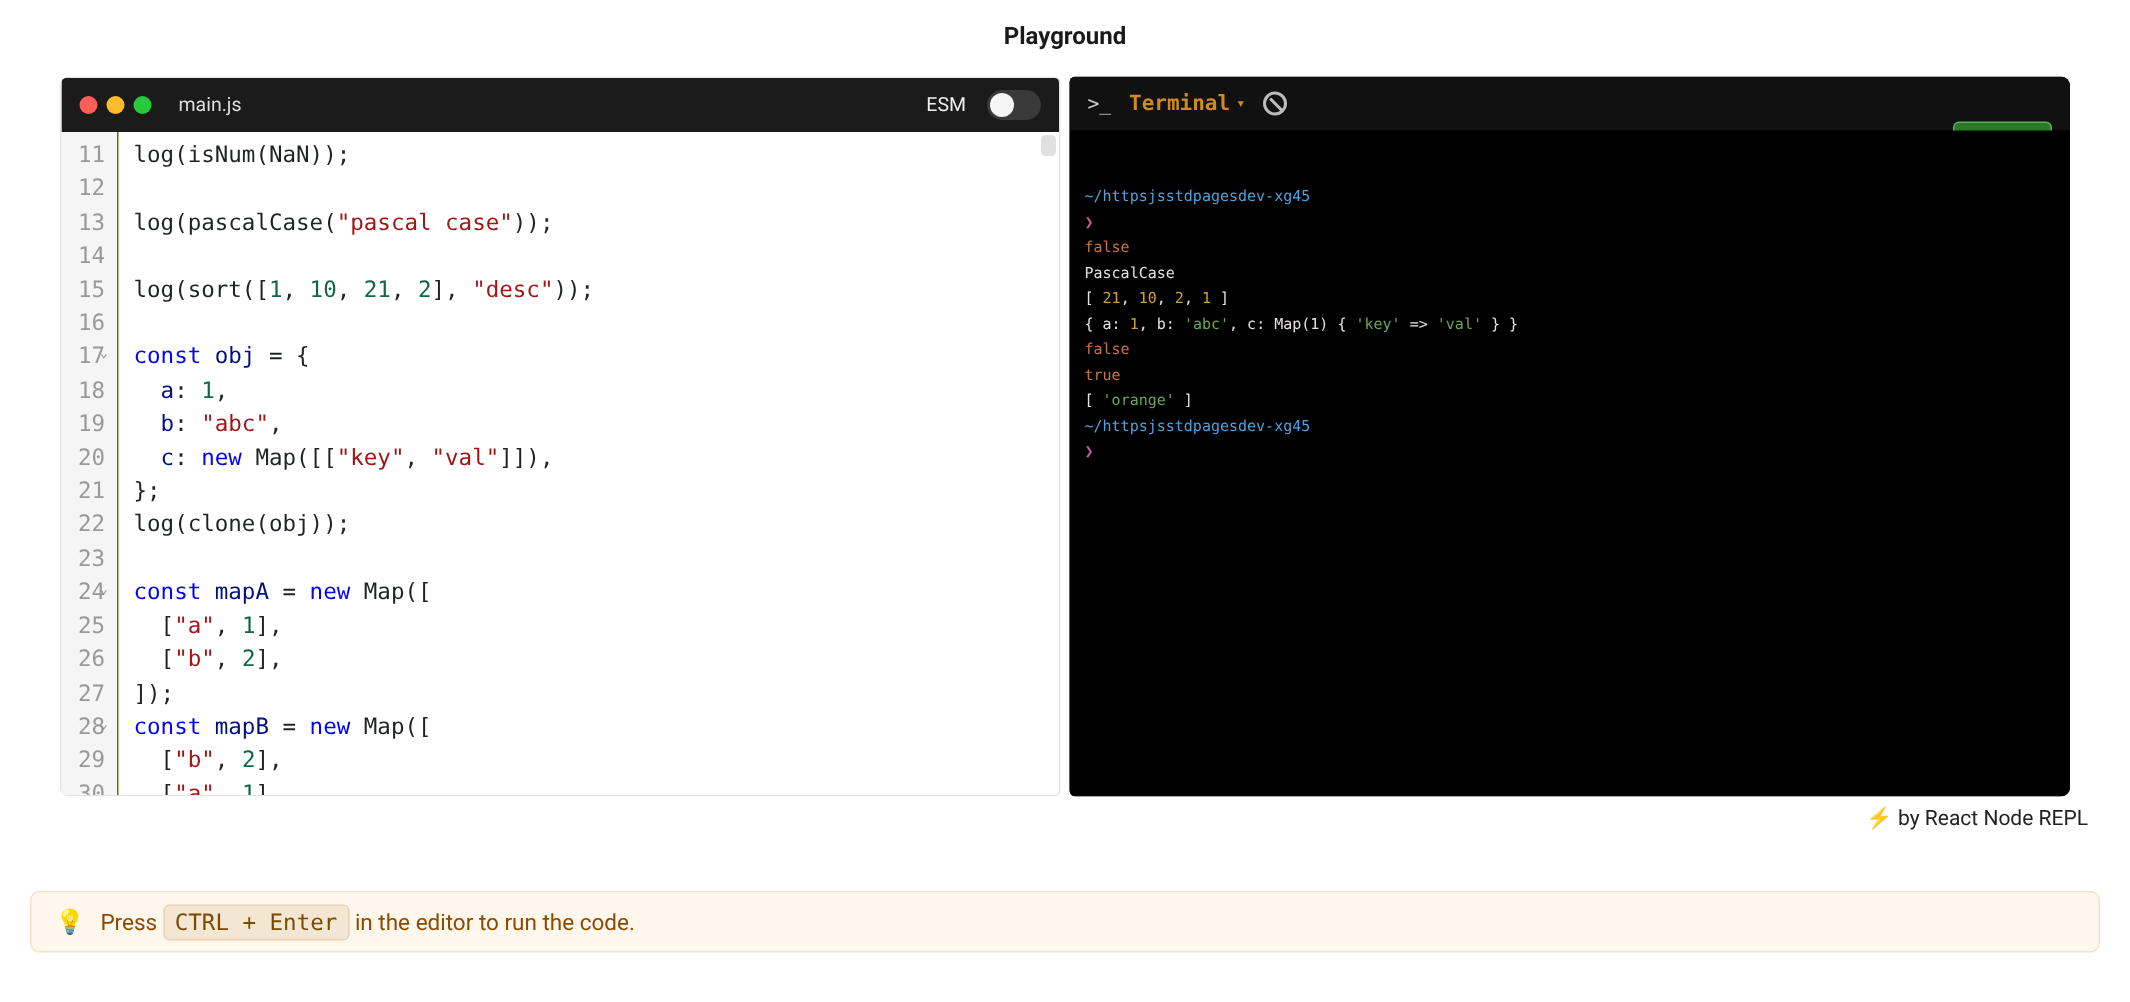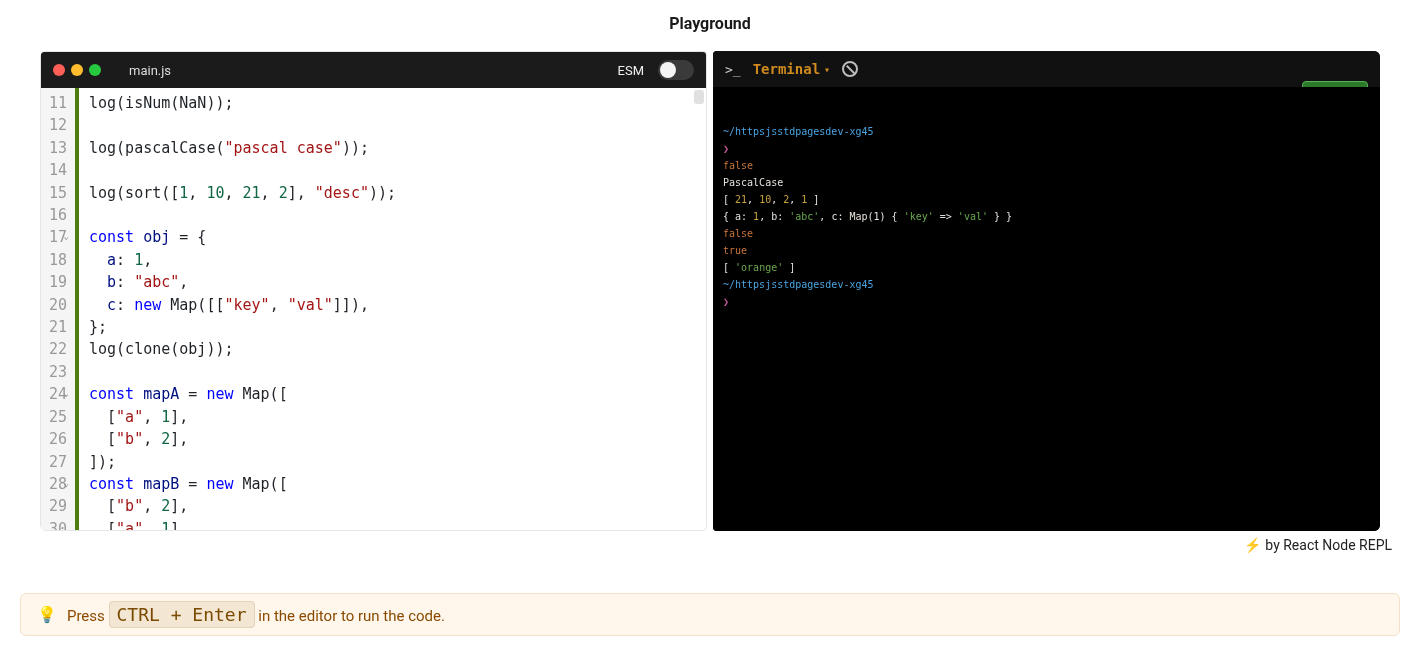--- a/index.html
+++ b/index.html
@@ -52,21 +52,21 @@
     height: 36px;
     padding: 0 12px;
     font-size: 13px;
     gap: 10px;
   }
   .dots { display: flex; gap: 6px; }
   .dot { width: 12px; height: 12px; border-radius: 50%; }
   .dot.red { background: #ff5f56; }
   .dot.yellow { background: #ffbd2e; }
   .dot.green { background: #27c93f; }
-  .titlebar .fname { margin-left: 18px; color: #ddd; font-size: 13px; }
+  .titlebar .fname { margin-left: 8px; color: #ddd; font-size: 13px; }
   .titlebar .spacer { flex: 1; }
   .esm-label { color: #eee; font-size: 13px; margin-right: 4px; }
   .toggle {
     width: 36px; height: 20px; border-radius: 10px;
     background: #3a3a3a; position: relative; cursor: pointer;
   }
   .toggle .knob {
     width: 16px; height: 16px; border-radius: 50%;
     background: #f5f5f5; position: absolute; top: 2px; left: 2px;
   }
@@ -79,21 +79,21 @@
     position: relative;
     overflow: hidden;
   }
   .gutter {
     background: #f5f5f5;
     color: #999;
     text-align: right;
     padding: 4px 8px 4px 6px;
     user-select: none;
     min-width: 38px;
-    border-right: 4px solid #4d7c0f;
+    border-right: 1px solid #4d7c0f;
   }
   .gutter .ln { position: relative; }
   .gutter .fold {
     position: absolute;
     right: -2px;
     top: 6px;
     font-size: 9px;
     color: #888;
     line-height: 1;
   }
@@ -205,21 +205,21 @@
     display: flex;
     align-items: center;
     gap: 10px;
   }
   .hint-bar code {
     background: #f3e6d3;
     border: 1px solid #e6d3b8;
     border-radius: 4px;
     padding: 2px 7px;
     font-family: ui-monospace, monospace;
-    font-size: 18px;
+    font-size: 15px;
     color: #7a4a00;
   }
   .bulb { font-size: 16px; }
 </style>
 </head>
 <body>
 
 <div class="page-title">Playground</div>
 
 <div class="frame">

